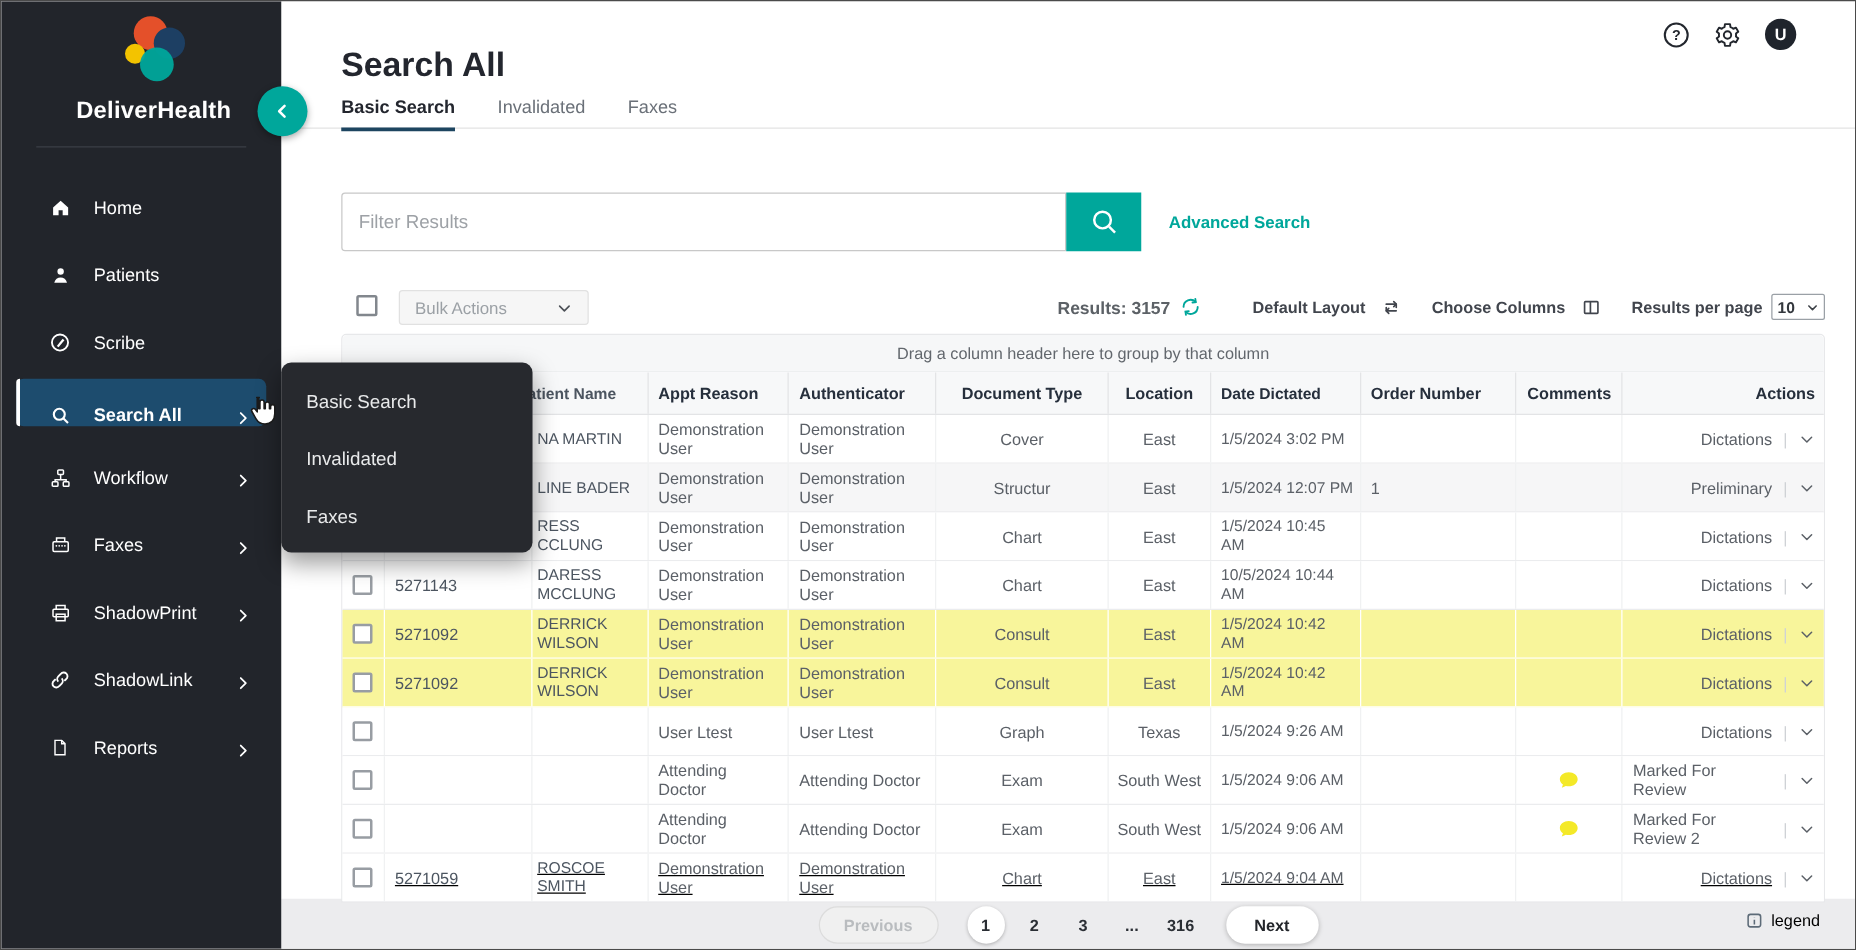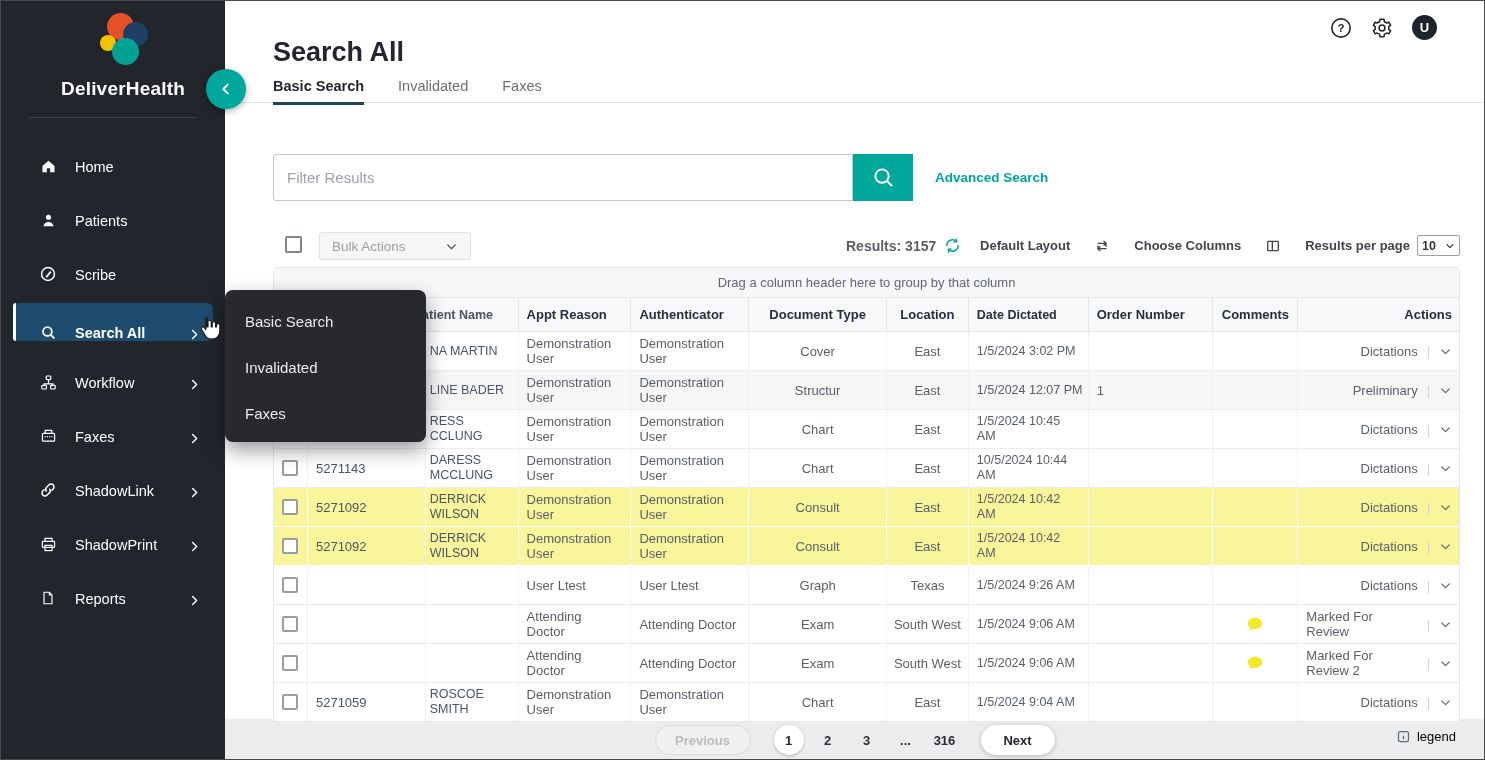--- a/index.html
+++ b/index.html
@@ -54,32 +54,32 @@
   .controls{position:absolute;left:272px;top:231px;width:1187px;height:30px;z-index:2;}
   .main-cb{position:absolute;left:12px;top:4px;width:17px;height:17px;border:2px solid #82878d;border-radius:2px;background:#fff;cursor:pointer;box-sizing:border-box;}
   .bulk{position:absolute;left:46px;top:0;width:152px;height:28px;background:#f6f6f6;border:1px solid #e1e1e1;
      border-radius:3px;display:flex;align-items:center;padding:0 12px;color:#9ba0a5;font-size:13.5px;box-sizing:border-box;cursor:pointer;}
   .bulk .sel-ch{margin-left:auto;display:flex;}
   .results{position:absolute;left:573px;top:5px;font-size:14px;font-weight:700;color:#5c6166;display:flex;align-items:center;gap:8px;}
   .right-tools{position:absolute;right:0;top:3px;display:flex;align-items:center;gap:7px;font-size:13px;font-weight:700;color:#41454d;}
   .tool-gap{width:10px;}
   .rpp-select{width:43px;height:21px;border:1px solid #9aa0a6;border-radius:2px;background:#fff;display:flex;
      align-items:center;justify-content:space-between;padding:0 4px;font-size:12.5px;color:#33373d;box-sizing:border-box;cursor:pointer;}
-  .tool-item{display:flex;align-items:center;gap:24px;cursor:pointer;}
+  .tool-item{display:flex;align-items:center;gap:13px;cursor:pointer;}
   
   .table{position:absolute;left:272px;top:266px;width:1187px;border:1px solid #e7e8ea;border-radius:4px 4px 0 0;
      box-sizing:border-box;background:#fff;z-index:2;}
   .group-bar{height:29px;background:#f6f7f8;border-bottom:1px solid #e7e8ea;text-align:center;line-height:29px;
      color:#62676d;font-size:13px;border-radius:4px 4px 0 0;}
   .thead{display:flex;height:33px;background:#f7f8f9;border-bottom:1px solid #e3e4e6;font-weight:700;font-size:13px;color:#262f3c;}
   .th{display:flex;align-items:center;padding:0 8px;border-right:1px solid #e3e4e6;box-sizing:border-box;cursor:pointer;overflow:visible;white-space:nowrap;}
   .th:last-child{border-right:none;}
   .th.c-name span{position:relative;left:-16px;}
   .tr{display:flex;height:38px;border-bottom:1px solid #ebecee;background:#fff;}
-  .tr:last-child{border-bottom:none;}
+  .tr:last-child{border-bottom:none;text-decoration:underline;}
   .tr.shade{background:#f6f6f7;}
   .tr.yellow{background:#f8f59b;border-bottom-color:#fff;}
   .td{display:flex;align-items:center;padding:2px 8px;border-right:1px solid #f0f1f2;box-sizing:border-box;
       overflow:hidden;font-size:13px;color:#5b6067;line-height:15px;}
   .td:last-child{border-right:none;}
   .tr.yellow .td{border-right-color:#fff;}
   .c-check{width:34px;justify-content:center;padding:2px 0;}
   .c-id{width:118px;color:#4c5560;}
   .c-name{width:93px;font-size:12.5px;padding:2px 4px;color:#4c5560;}
   .c-appt{width:113px;}
@@ -194,41 +194,41 @@
           </span>
           <span class="nav-lb">Faxes</span>
           <span class="nav-ch">
             <svg viewBox="0 0 24 24" width="13" height="13" fill="none" stroke="#fff" stroke-width="2.6" stroke-linecap="round" stroke-linejoin="round">
               <path d="m8.5 4.5 7.5 7.5-7.5 7.5"></path>
             </svg>
           </span>
         </div>
         <div class="nav-item">
           <span class="nav-ic">
-            <svg viewBox="0 0 24 24" width="18" height="18" fill="none" stroke="#fff" stroke-width="2">
-              <path d="M10.2 13.8a4 4 0 0 1 0-5.6l2.6-2.6a4 4 0 1 1 5.6 5.6l-1.8 1.8"></path>
-              <path d="M13.8 10.2a4 4 0 0 1 0 5.6l-2.6 2.6a4 4 0 1 1-5.6-5.6l1.8-1.8"></path>
-            </svg>
-          </span>
-          <span class="nav-lb">ShadowLink</span>
-          <span class="nav-ch">
-            <svg viewBox="0 0 24 24" width="13" height="13" fill="none" stroke="#fff" stroke-width="2.6" stroke-linecap="round" stroke-linejoin="round">
-              <path d="m8.5 4.5 7.5 7.5-7.5 7.5"></path>
-            </svg>
-          </span>
-        </div>
-        <div class="nav-item">
-          <span class="nav-ic">
             <svg viewBox="0 0 24 24" width="17" height="17" fill="none" stroke="#fff" stroke-width="1.7">
               <path d="M7 7.6V3.4h10v4.2"></path>
               <rect x="3.4" y="7.6" width="17.2" height="8.6" rx="1.2"></rect>
               <rect x="7" y="13.2" width="10" height="7.4"></rect>
             </svg>
           </span>
           <span class="nav-lb">ShadowPrint</span>
+          <span class="nav-ch">
+            <svg viewBox="0 0 24 24" width="13" height="13" fill="none" stroke="#fff" stroke-width="2.6" stroke-linecap="round" stroke-linejoin="round">
+              <path d="m8.5 4.5 7.5 7.5-7.5 7.5"></path>
+            </svg>
+          </span>
+        </div>
+        <div class="nav-item">
+          <span class="nav-ic">
+            <svg viewBox="0 0 24 24" width="18" height="18" fill="none" stroke="#fff" stroke-width="2">
+              <path d="M10.2 13.8a4 4 0 0 1 0-5.6l2.6-2.6a4 4 0 1 1 5.6 5.6l-1.8 1.8"></path>
+              <path d="M13.8 10.2a4 4 0 0 1 0 5.6l-2.6 2.6a4 4 0 1 1-5.6-5.6l1.8-1.8"></path>
+            </svg>
+          </span>
+          <span class="nav-lb">ShadowLink</span>
           <span class="nav-ch">
             <svg viewBox="0 0 24 24" width="13" height="13" fill="none" stroke="#fff" stroke-width="2.6" stroke-linecap="round" stroke-linejoin="round">
               <path d="m8.5 4.5 7.5 7.5-7.5 7.5"></path>
             </svg>
           </span>
         </div>
         <div class="nav-item">
           <span class="nav-ic">
             <svg viewBox="0 0 24 24" width="16" height="16" fill="none" stroke="#fff" stroke-width="1.7">
               <path d="M6 3.4h8l4 4v13.2H6z"></path>

